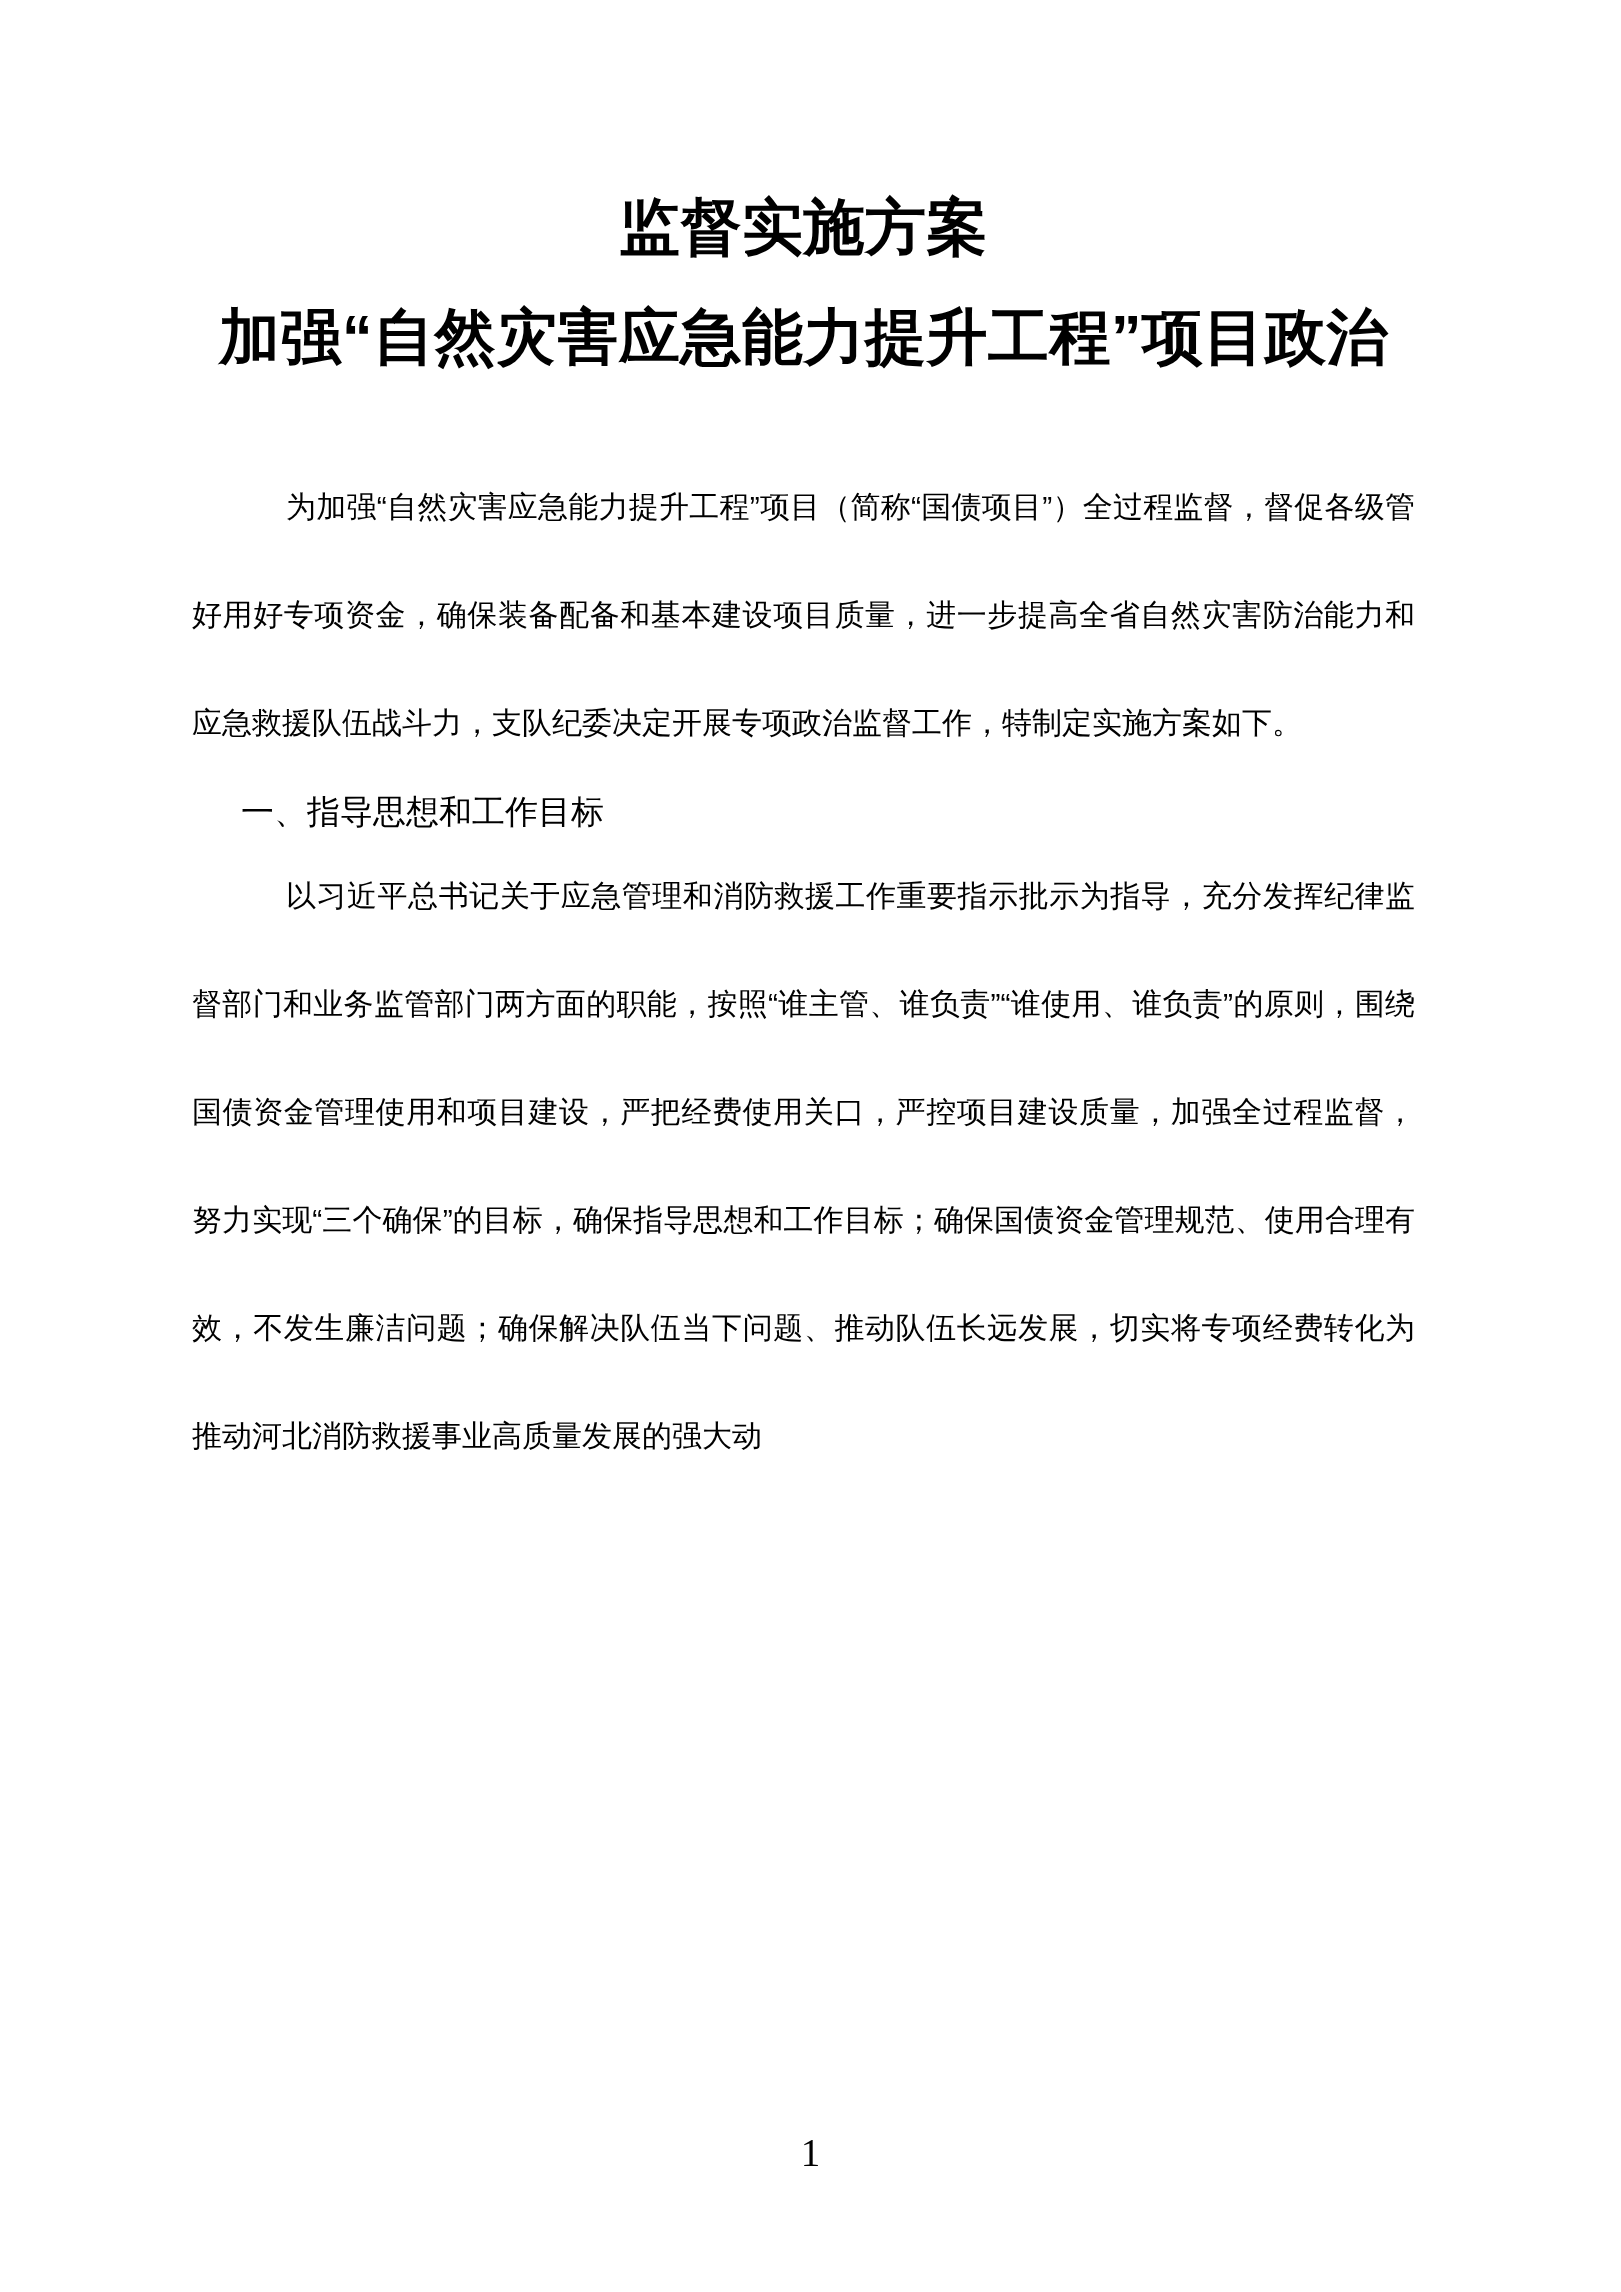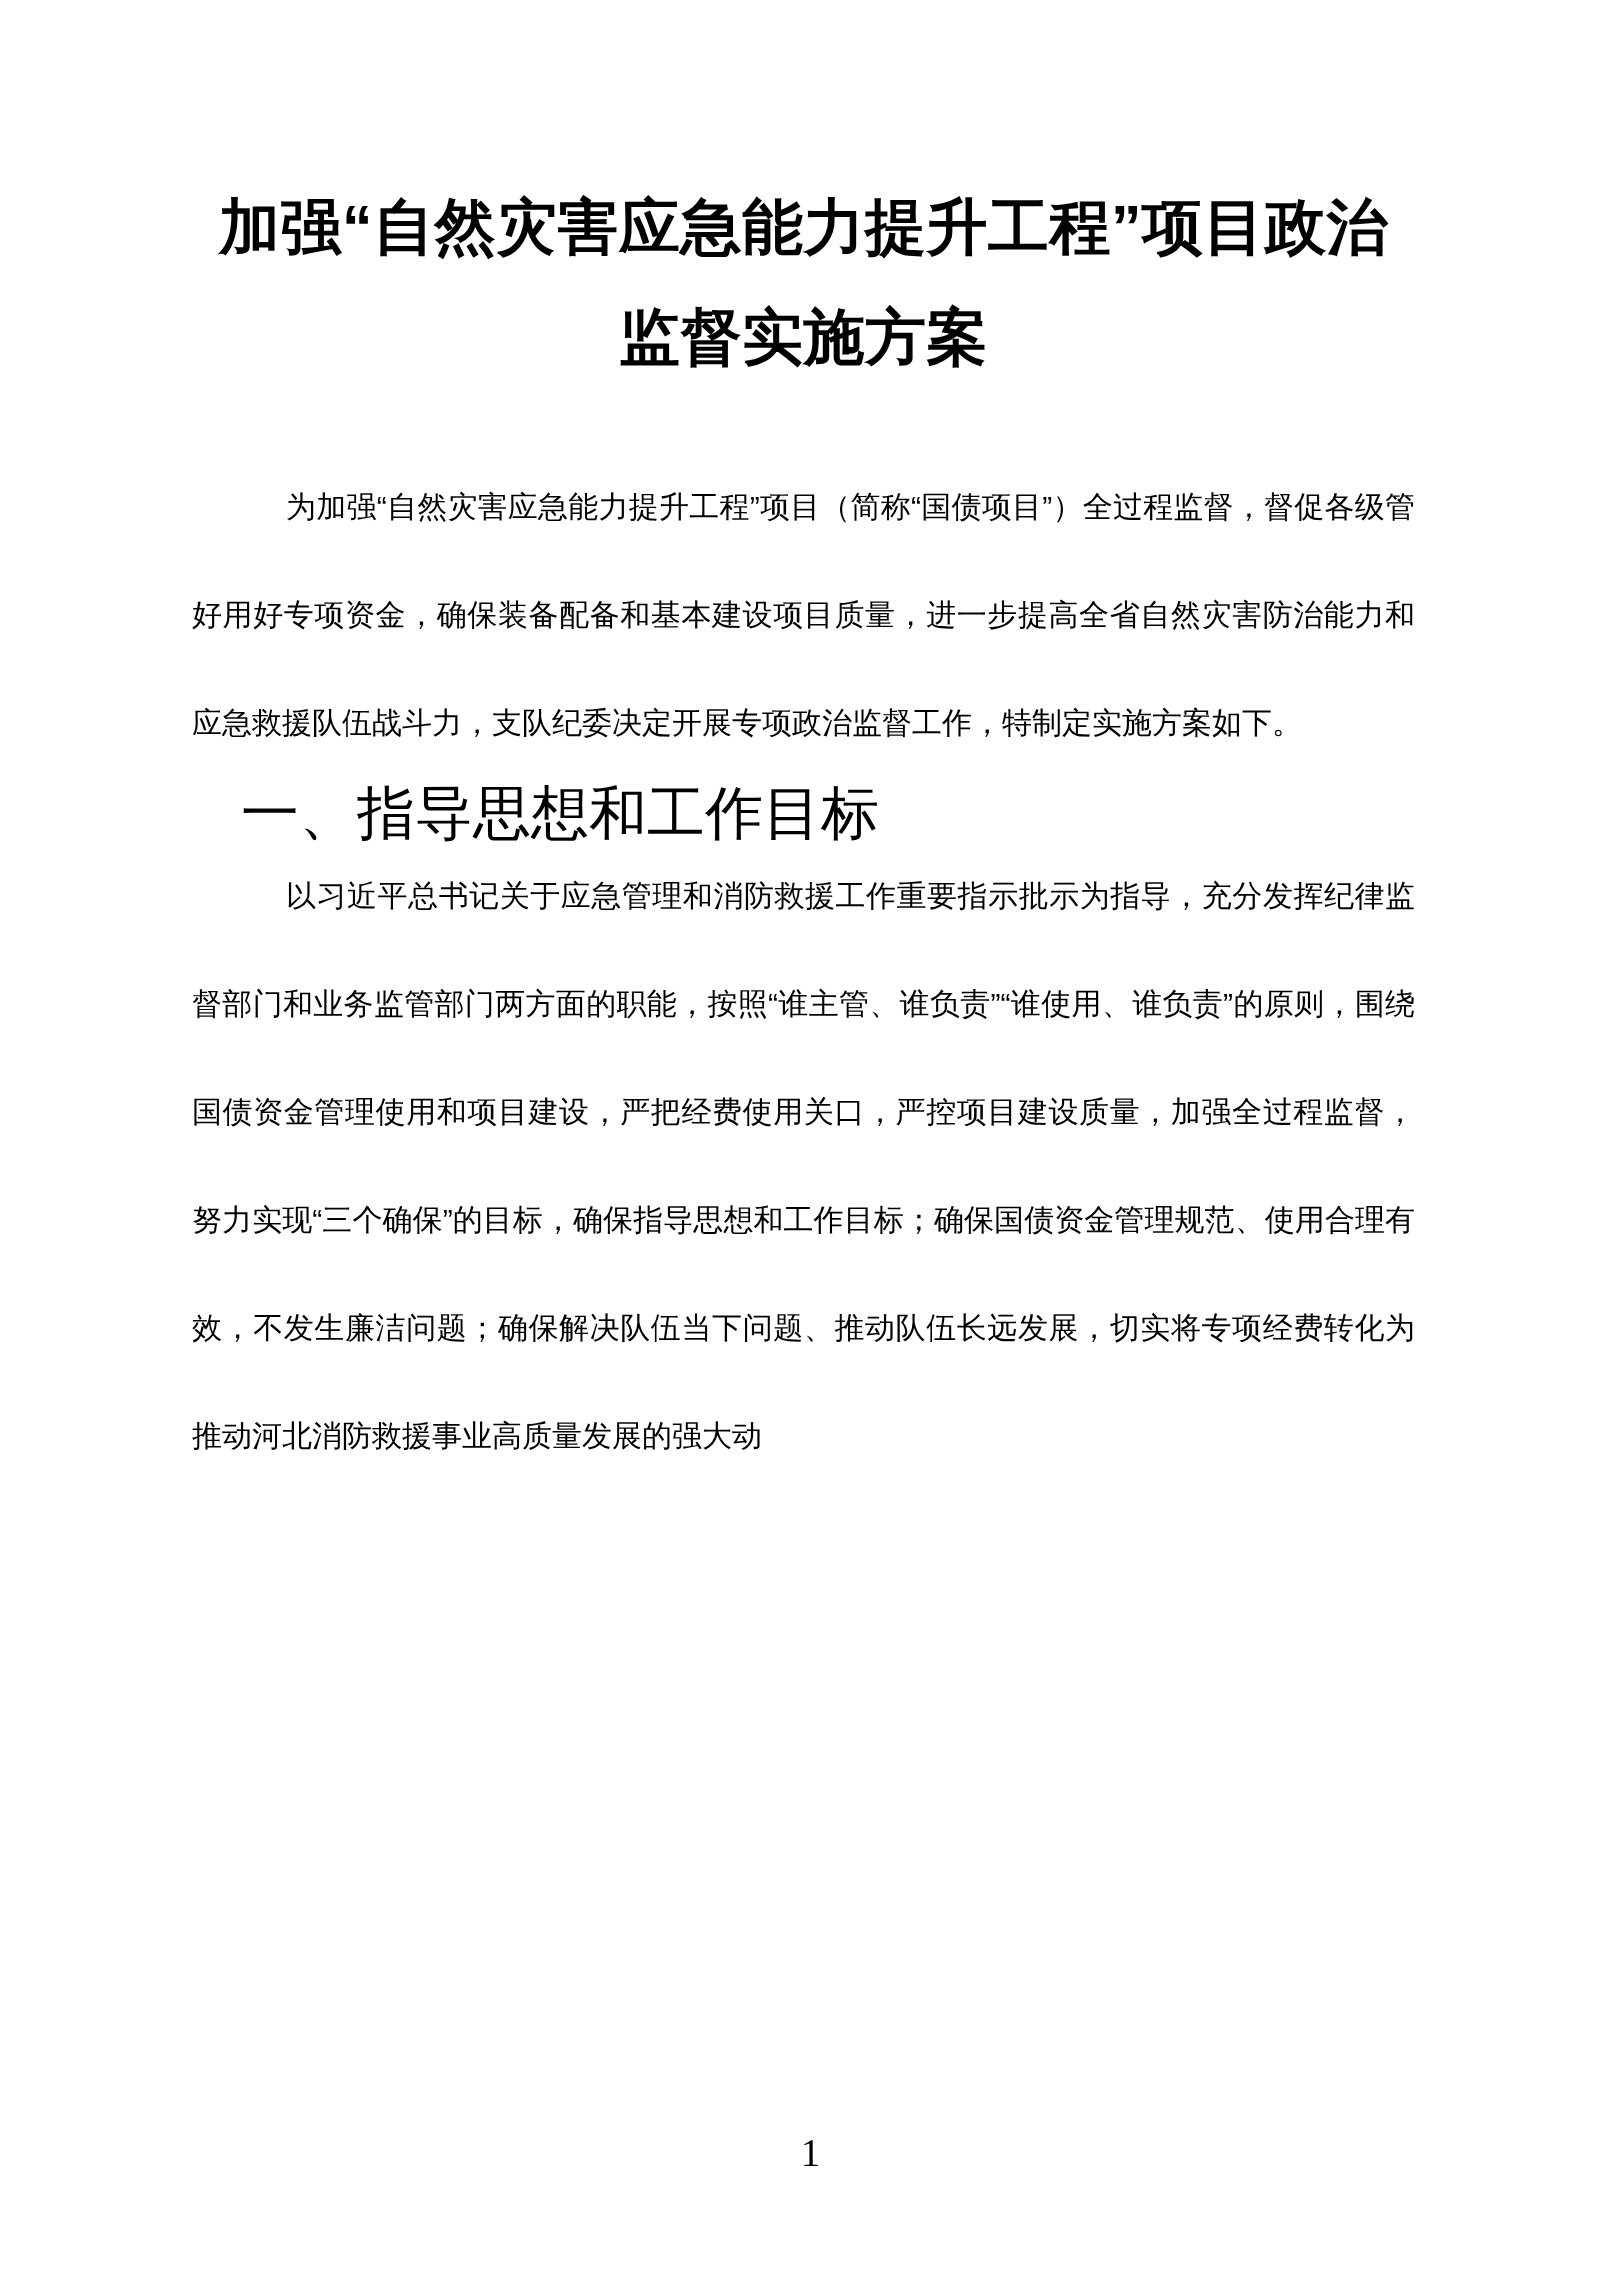--- a/index.html
+++ b/index.html
@@ -54,25 +54,25 @@
     text-justify: inter-character;
     margin: 0;
     letter-spacing: 0px;
     font-family: "Liberation Sans", "DejaVu Sans", sans-serif;
   }
   .para.indent {
     text-indent: 94px;
   }
   
   .heading {
-    font-size: 58px;
+    font-size: 33px;
     line-height: 71px;
     margin: 0;
     text-indent: 49px;
-    font-family: Liberation Sans, sans-serif;
+    font-family: Liberation Serif, serif;
   }
   .tight-top {
     margin-top: -5.9px;
   }
   b, .em {
     font-weight: normal;
   }
   
   .page-number {
     position: absolute;
@@ -87,22 +87,22 @@
   }
 </style>
 </head>
 <body>
 
 <div class="page">
 
   <div class="content">
 
     <h1 class="doc-title">
+      <span class="tline l2">监督实施方案</span>
       <span class="tline l1">加强“自然灾害应急能力提升工程”项目政治</span>
-      <span class="tline l2">监督实施方案</span>
     </h1>
 
     <p class="para indent">
       <span>为加强“自然灾害应急能力提升工程”项目（简称“国债项目”）全过程监督，督促各级管好用好专项资金，确保装备配备和基本建设项目质量，进一步提高全省自然灾害防治能力和应急救援队伍战斗力，支队纪委决定开展专项政治监督工作，特制定实施方案如下。</span>
     </p>
 
     <p class="heading">
       <span>一、指导思想和工作目标</span>
     </p>
 

